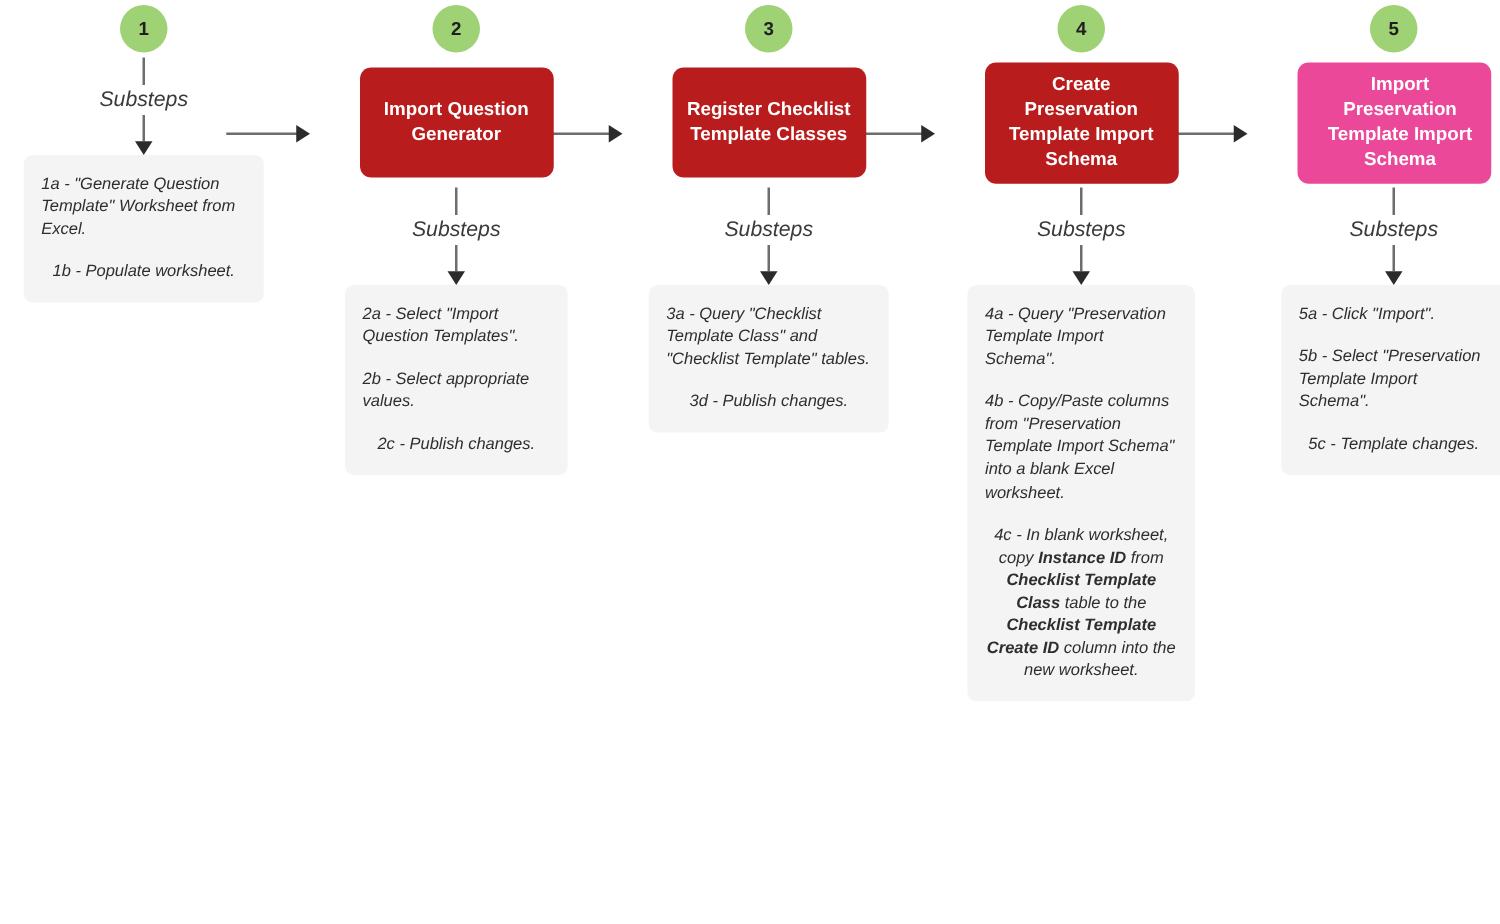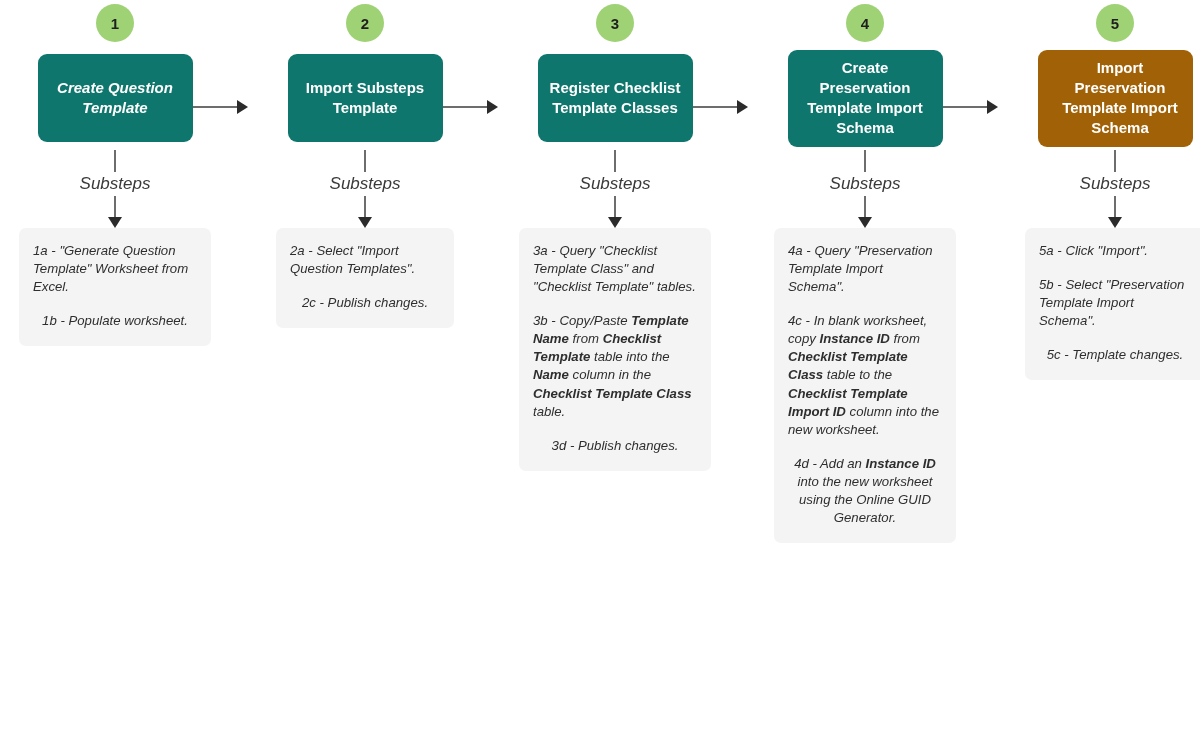--- a/index.html
+++ b/index.html
@@ -57,34 +57,34 @@
   .step-box-wrap {
     height: 104px;
     display: flex;
     align-items: center;
     justify-content: center;
   }
   .step-box {
     width: 155px;
     min-height: 88px;
     border-radius: 9px;
-    background: #0f766e;
+    background: #b91c1c;
     color: #ffffff;
     font-size: 15px;
     font-weight: bold;
     line-height: 1.35;
     text-align: center;
     display: flex;
     align-items: center;
     justify-content: center;
     padding: 8px 10px;
     box-sizing: border-box;
   }
   .step-box.italic { font-style: italic; }
-  .step-box.salmon { background: #a16207; padding-left: 20px; }
+  .step-box.salmon { background: #ec4899; padding-left: 20px; }
   .step-box.tall   { min-height: 92px; }
 
   
   .h-connector {
     position: absolute;
     top: 100px;
     height: 14px;
   }
   .h-connector .line {
     position: absolute;
@@ -193,91 +193,88 @@
   </div>
   <div class="h-connector hc-4">
     <div class="line"></div>
     <div class="head"></div>
   </div>
 
   <div class="column col-1">
     <div class="badge-row">
       <div class="step-badge">1</div>
     </div>
-    <div class="step-box-wrap">
-      <div class="step-box italic">Create Question Template</div>
-    </div>
     <div class="substeps-connector">
       <div class="seg-top"></div>
       <div class="substeps-label">Substeps</div>
       <div class="seg-bot"></div>
       <div class="v-head"></div>
     </div>
     <div class="substeps-panel panel-1">
       <div class="substep">1a - "Generate Question Template" Worksheet from Excel.</div>
       <div class="substep">1b - Populate worksheet.</div>
     </div>
   </div>
 
   <div class="column col-2">
     <div class="badge-row">
       <div class="step-badge">2</div>
     </div>
     <div class="step-box-wrap">
-      <div class="step-box">Import Substeps Template</div>
+      <div class="step-box">Import Question Generator</div>
     </div>
     <div class="substeps-connector">
       <div class="seg-top"></div>
       <div class="substeps-label">Substeps</div>
       <div class="seg-bot"></div>
       <div class="v-head"></div>
     </div>
     <div class="substeps-panel panel-2">
       <div class="substep">2a - Select "Import Question Templates".</div>
+      <div class="substep">2b - Select appropriate values.</div>
       <div class="substep">2c - Publish changes.</div>
     </div>
   </div>
 
   <div class="column col-3">
     <div class="badge-row">
       <div class="step-badge">3</div>
     </div>
     <div class="step-box-wrap">
       <div class="step-box">Register Checklist Template Classes</div>
     </div>
     <div class="substeps-connector">
       <div class="seg-top"></div>
       <div class="substeps-label">Substeps</div>
       <div class="seg-bot"></div>
       <div class="v-head"></div>
     </div>
     <div class="substeps-panel panel-3">
       <div class="substep">3a - Query "Checklist Template Class" and "Checklist Template" tables.</div>
-      <div class="substep">3b - Copy/Paste <b>Template Name</b> from <b>Checklist Template</b> table into the <b>Name</b> column in the <b>Checklist Template Class</b> table.</div>
       <div class="substep">3d - Publish changes.</div>
     </div>
   </div>
 
   <div class="column col-4">
     <div class="badge-row">
       <div class="step-badge">4</div>
     </div>
     <div class="step-box-wrap">
       <div class="step-box tall">Create Preservation Template Import Schema</div>
     </div>
     <div class="substeps-connector">
       <div class="seg-top"></div>
       <div class="substeps-label">Substeps</div>
       <div class="seg-bot"></div>
       <div class="v-head"></div>
     </div>
     <div class="substeps-panel panel-4">
       <div class="substep">4a - Query "Preservation Template Import Schema".</div>
-      <div class="substep">4c - In blank worksheet, copy <b>Instance ID</b> from <b>Checklist Template Class</b> table to the <b>Checklist Template Import ID</b> column into the new worksheet.</div>
-      <div class="substep">4d - Add an <b>Instance ID</b> into the new worksheet using the Online GUID Generator.</div>
+      <div class="substep">4b - Copy/Paste columns from "Preservation Template Import Schema" into a blank Excel worksheet.</div>
+      <div class="substep">4c - In blank worksheet, copy <b>Instance ID</b> from <b>Checklist Template Class</b> table to the <b>Checklist Template Create ID</b> column into the new worksheet.</div>
     </div>
   </div>
 
   <div class="column col-5">
     <div class="badge-row">
       <div class="step-badge">5</div>
     </div>
     <div class="step-box-wrap">
       <div class="step-box salmon tall">Import Preservation Template Import Schema</div>
     </div>

